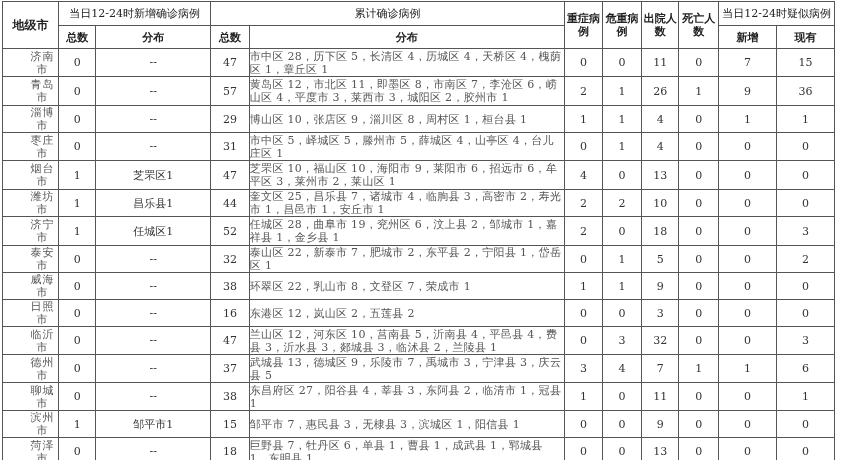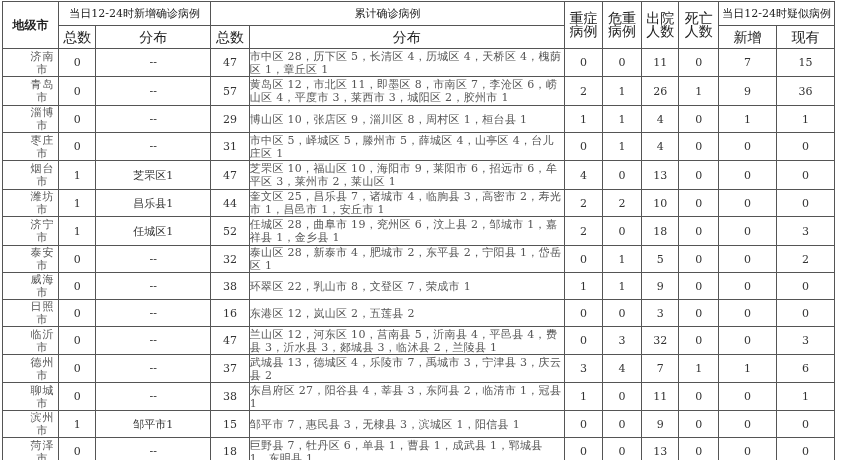--- a/index.html
+++ b/index.html
@@ -3,21 +3,21 @@
 <meta charset="utf-8">
 <style>
   html, body { margin: 0; padding: 0; background: #ffffff; }
   body { width: 849px; height: 460px; overflow: hidden; position: relative;
          font-family: "DejaVu Serif", "Liberation Serif", serif; color: #333; }
   table { border-collapse: collapse; position: absolute; left: 2px; top: 1px;
           table-layout: fixed; width: 833px; }
   td, th { border: 1px solid #555; padding: 0; text-align: center; vertical-align: middle;
            font-size: 11px; line-height: 13px; overflow: hidden; }
   th { font-weight: bold; color: #222; font-size: 12px; }
-  th.sub { font-weight: normal; font-size: 14px; }
+  th.sub { font-weight: bold; font-size: 11px; }
   th.grp { font-weight: normal; font-size: 11px; }
   td.city { color: #555; letter-spacing: 1px; font-size: 11px; padding-left: 24px; }
   td.dist { text-align: left; color: #555; font-size: 11px; line-height: 13px;
             letter-spacing: 0.3px; white-space: normal; }
   tr.total td { font-weight: bold; }
   td.total-label { font-weight: bold; color: #222; }
 </style>
 </head>
 <body>
 
@@ -146,21 +146,21 @@
       <td>18</td>
       <td>0</td>
       <td>0</td>
       <td>3</td>
     </tr>
     <tr style="height:18px">
       <td class="city">泰安市</td>
       <td>0</td>
       <td>--</td>
       <td>32</td>
-      <td class="dist">泰山区 28，新泰市 4，肥城市 2，东平县 2，宁阳县 1，岱岳区 1</td>
+      <td class="dist">泰山区 22，新泰市 7，肥城市 2，东平县 2，宁阳县 1，岱岳区 1</td>
       <td>0</td>
       <td>1</td>
       <td>5</td>
       <td>0</td>
       <td>0</td>
       <td>2</td>
     </tr>
     <tr style="height:18px">
       <td class="city">威海市</td>
       <td>0</td>
@@ -198,21 +198,21 @@
       <td>32</td>
       <td>0</td>
       <td>0</td>
       <td>3</td>
     </tr>
     <tr style="height:28px">
       <td class="city">德州市</td>
       <td>0</td>
       <td>--</td>
       <td>37</td>
-      <td class="dist">武城县 13，德城区 4，乐陵市 7，禹城市 3，宁津县 3，庆云县 2</td>
+      <td class="dist">武城县 13，德城区 9，乐陵市 7，禹城市 3，宁津县 3，庆云县 5</td>
       <td>3</td>
       <td>4</td>
       <td>7</td>
       <td>1</td>
       <td>1</td>
       <td>6</td>
     </tr>
     <tr style="height:28px">
       <td class="city">聊城市</td>
       <td>0</td>

